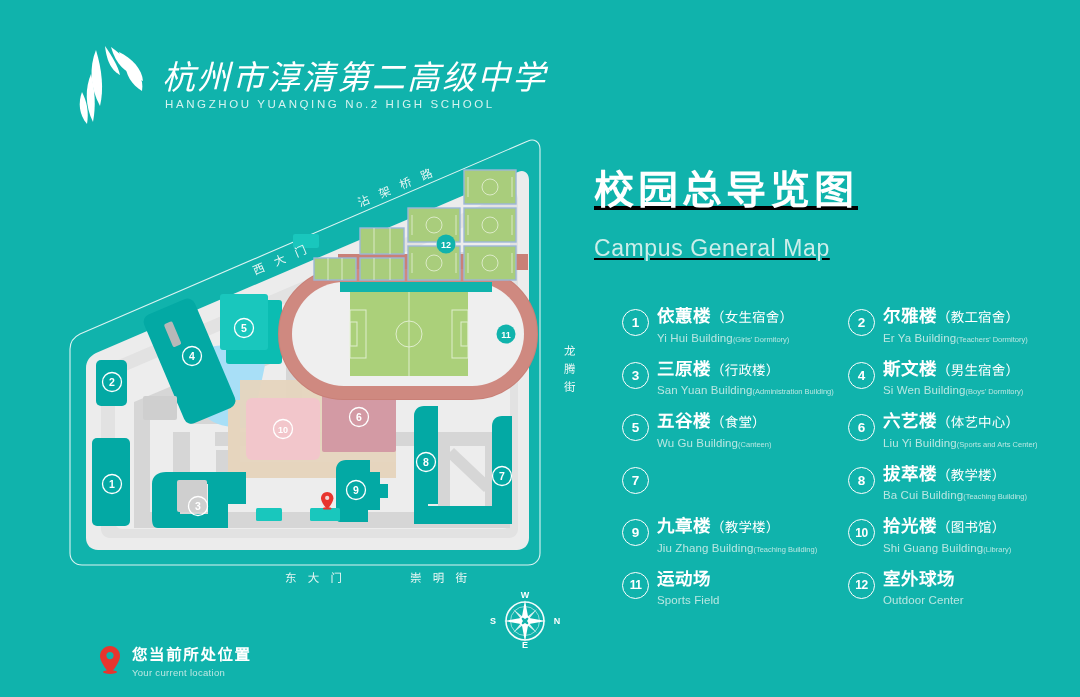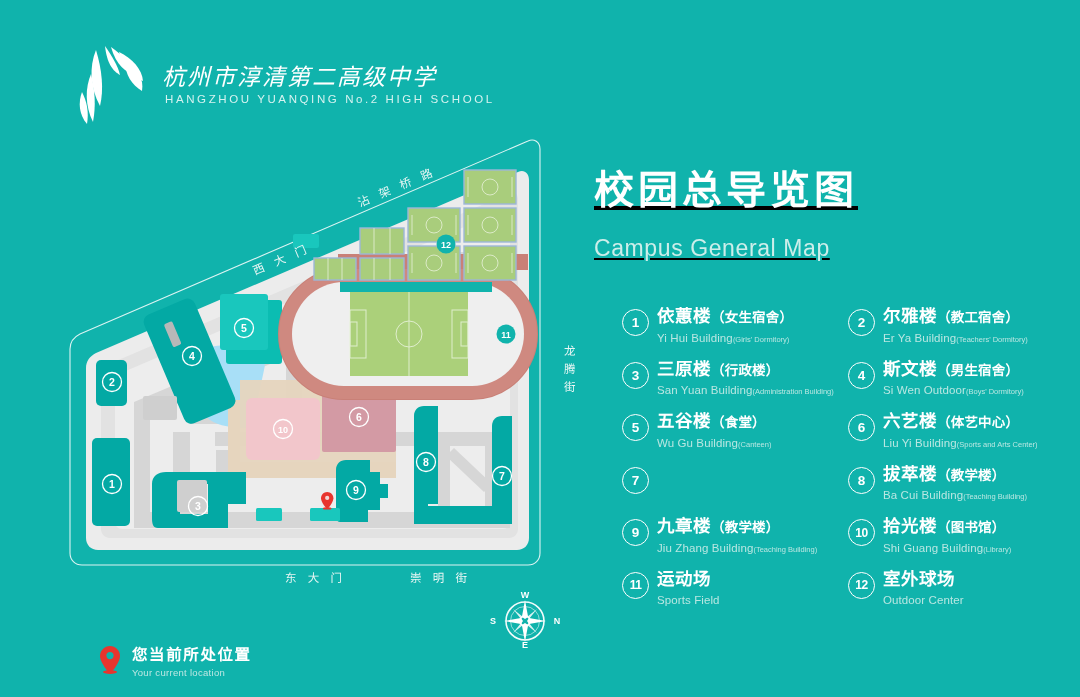--- a/index.html
+++ b/index.html
@@ -10,21 +10,21 @@
     font-family:"Liberation Sans","DejaVu Sans",sans-serif;
     -webkit-font-smoothing:antialiased;
   }
   #root{position:relative;width:1080px;height:697px;}
 
   
   #brand{position:absolute;left:72px;top:44px;display:flex;align-items:center;gap:18px;}
   #brand .leaf{width:72px;height:82px;flex:0 0 auto;}
   #brand .names{display:flex;flex-direction:column;gap:2px;}
   #brand .cn{
-    font-size:23px;color:#ffffff;letter-spacing:2px;font-weight:400;
+    font-size:33px;color:#ffffff;letter-spacing:2px;font-weight:400;
     font-family:"DejaVu Serif","Liberation Serif",serif;font-style:italic;
     line-height:1.12;white-space:nowrap;
   }
   #brand .en{
     font-size:11.5px;color:#d5f3f0;letter-spacing:2.6px;white-space:nowrap;
     padding-left:3px;
   }
 
   
   #panel{position:absolute;left:594px;top:168px;width:430px;text-decoration:underline;}
@@ -43,21 +43,21 @@
     flex:0 0 auto;width:25px;height:25px;border-radius:50%;
     border:1.6px solid #ffffff;color:#ffffff;
     display:flex;align-items:center;justify-content:center;
     font-size:13.5px;font-weight:700;margin-top:3px;
     font-family:"Liberation Sans",sans-serif;
   }
   .lg-num.w2{font-size:12px;letter-spacing:-0.5px;}
   .lg-txt{min-width:0;}
   .lg-cn{white-space:nowrap;color:#ffffff;line-height:1.16;}
   .lg-cn .main{font-size:17.5px;font-weight:700;letter-spacing:.5px;}
-  .lg-cn .paren{font-size:13.5px;font-weight:700;letter-spacing:.2px;}
+  .lg-cn .paren{font-size:13.5px;font-weight:400;letter-spacing:.2px;}
   .lg-en{white-space:nowrap;color:#b9e7e2;margin-top:1px;}
   .lg-en .main{font-size:11.5px;letter-spacing:.1px;}
   .lg-en .paren{font-size:7.5px;letter-spacing:0;}
 
   
   #loc{position:absolute;left:100px;top:598px;display:flex;align-items:flex-start;gap:12px;margin-top:48px;}
   #loc .pin{width:20px;height:28px;flex:0 0 auto;}
   #loc .cn{font-size:15.5px;font-weight:700;color:#ffffff;letter-spacing:1.6px;line-height:1.2;}
   #loc .en{font-size:9.5px;color:#bde7e3;letter-spacing:.3px;margin-top:2px;}
 
@@ -116,21 +116,21 @@
         <div class="lg-num">3</div>
         <div class="lg-txt">
           <div class="lg-cn"><span class="main">三原楼</span><span class="paren">（行政楼）</span></div>
           <div class="lg-en"><span class="main">San Yuan Building</span><span class="paren">(Administration Building)</span></div>
         </div>
       </div>
       <div class="legend-item">
         <div class="lg-num">4</div>
         <div class="lg-txt">
           <div class="lg-cn"><span class="main">斯文楼</span><span class="paren">（男生宿舍）</span></div>
-          <div class="lg-en"><span class="main">Si Wen Outdoor</span><span class="paren">(Boys' Dormitory)</span></div>
+          <div class="lg-en"><span class="main">Si Wen Building</span><span class="paren">(Boys' Dormitory)</span></div>
         </div>
       </div>
       <div class="legend-item">
         <div class="lg-num">5</div>
         <div class="lg-txt">
           <div class="lg-cn"><span class="main">五谷楼</span><span class="paren">（食堂）</span></div>
           <div class="lg-en"><span class="main">Wu Gu Building</span><span class="paren">(Canteen)</span></div>
         </div>
       </div>
       <div class="legend-item">

